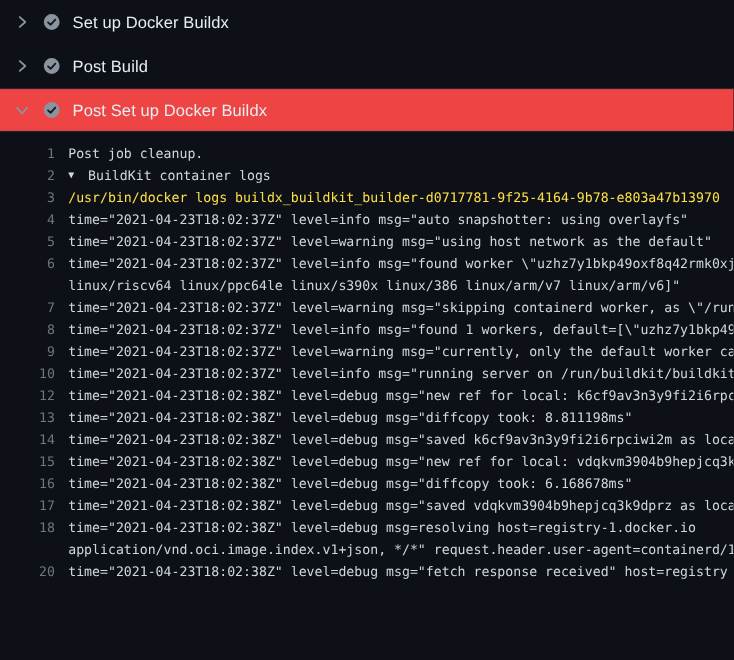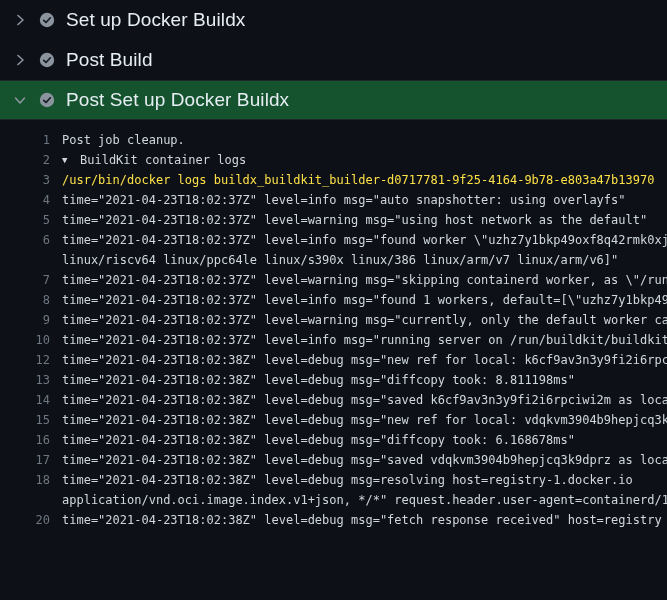--- a/index.html
+++ b/index.html
@@ -15,41 +15,41 @@
   .steps-list { width: 100%; }
   .section-row {
     display: flex;
     align-items: center;
     height: 40px;
     padding: 0 12px;
     box-sizing: border-box;
     cursor: pointer;
   }
   .section-row.expanded {
-    background: #14532d;
+    background: #ef4444;
     border-top: 1px solid #21262d;
     border-bottom: 1px solid #21262d;
   }
   .chevron {
     width: 16px; height: 16px;
     color: #8b949e;
     display: flex; align-items: center; justify-content: center;
     flex: none;
     margin-right: 11px;
   }
   .expanded .chevron svg { transform: rotate(90deg); }
   .check {
     width: 16px; height: 16px;
     flex: none;
     margin-right: 11px;
     display: flex; align-items: center; justify-content: center;
   }
   .section-label {
     color: #e6edf3;
-    font-size: 19px;
+    font-size: 15px;
     font-weight: 500;
     letter-spacing: .1px;
   }
 
   
   .log {
     font-family: "DejaVu Sans Mono", "Liberation Mono", monospace;
     font-size: 12px;
     line-height: 20px;
     padding-top: 10px;

